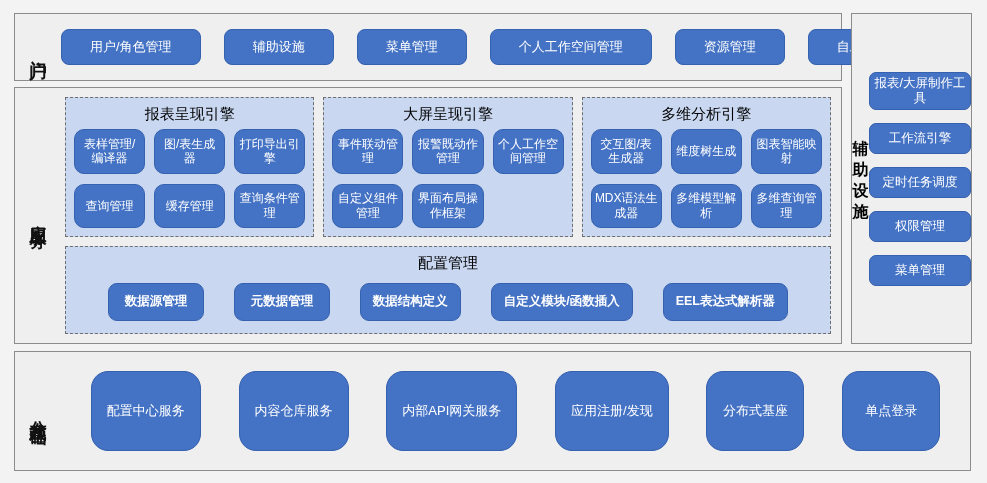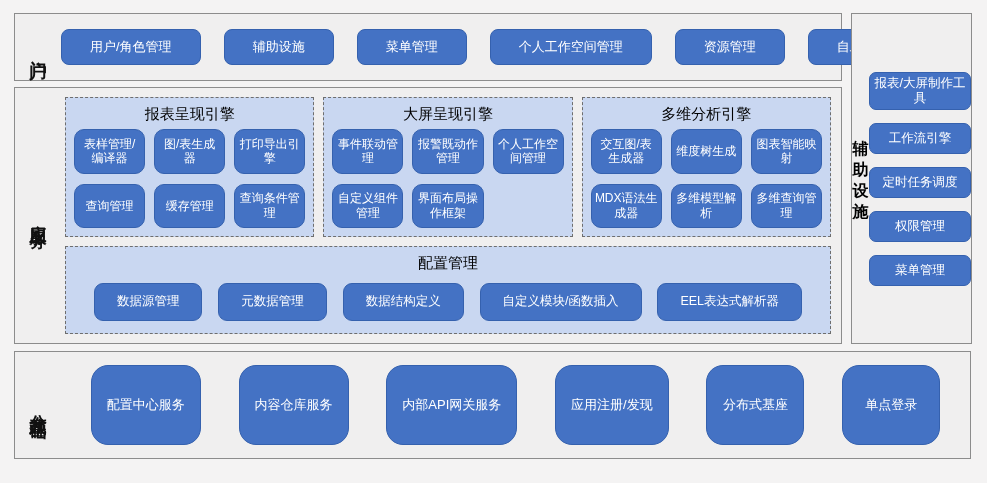--- a/index.html
+++ b/index.html
@@ -14,21 +14,21 @@
   .section{
     position:absolute;
     background:#f0efef;
     border:1px solid #8c8c8c;
     box-sizing:border-box;
     display:flex;
   }
   #portal-section{left:14px;top:13px;width:828px;height:68px;align-items:center;}
   #app-section{left:14px;top:87px;width:828px;height:257px;}
   #aux-section{left:851px;top:13px;width:121px;height:331px;flex-direction:row;align-items:center;}
-  #dist-section{left:14px;top:351px;width:957px;height:108px;align-items:center;}
+  #dist-section{left:14px;top:351px;width:957px;height:120px;align-items:center;}
 
   .v-label{
     writing-mode:vertical-rl;
     text-orientation:upright;
     font-weight:bold;
     color:#111;
     font-size:17px;
     letter-spacing:2px;
     text-align:center;
     flex:0 0 46px;
@@ -68,21 +68,21 @@
     padding:2px 0 5px 0;
   }
   .engine-grid{
     display:grid;grid-template-columns:repeat(3,1fr);
     gap:10px 9px;flex:1;
   }
   .engine-grid .node{border-radius:10px;font-size:12px;padding:2px 3px;min-height:42px;}
 
   .config-panel{height:88px;flex:none;display:flex;flex-direction:column;}
   .config-row{display:flex;justify-content:space-evenly;align-items:center;flex:1;padding:0 14px;gap:10px;}
-  .config-row .node{height:38px;border-radius:9px;font-size:12.5px;padding:0 22px;white-space:nowrap;min-width:96px;}
+  .config-row .node{height:38px;border-radius:9px;font-size:12.5px;padding:0 12px;white-space:nowrap;min-width:96px;font-weight:bold;}
 
   
   .aux-title{font-weight:bold;color:#000;font-size:16px;padding:10px 0 6px 0;text-align:center;}
   .aux-col{display:flex;flex-direction:column;gap:13px;align-items:center;width:100%;}
   .aux-col .node{width:102px;min-height:31px;border-radius:7px;font-size:12.5px;padding:3px 4px;}
 
   
   .dist-row{display:flex;justify-content:space-around;align-items:center;flex:1;padding:0 18px;gap:14px;}
   .dist-row .node{
     height:80px;border-radius:17px;font-size:13px;

